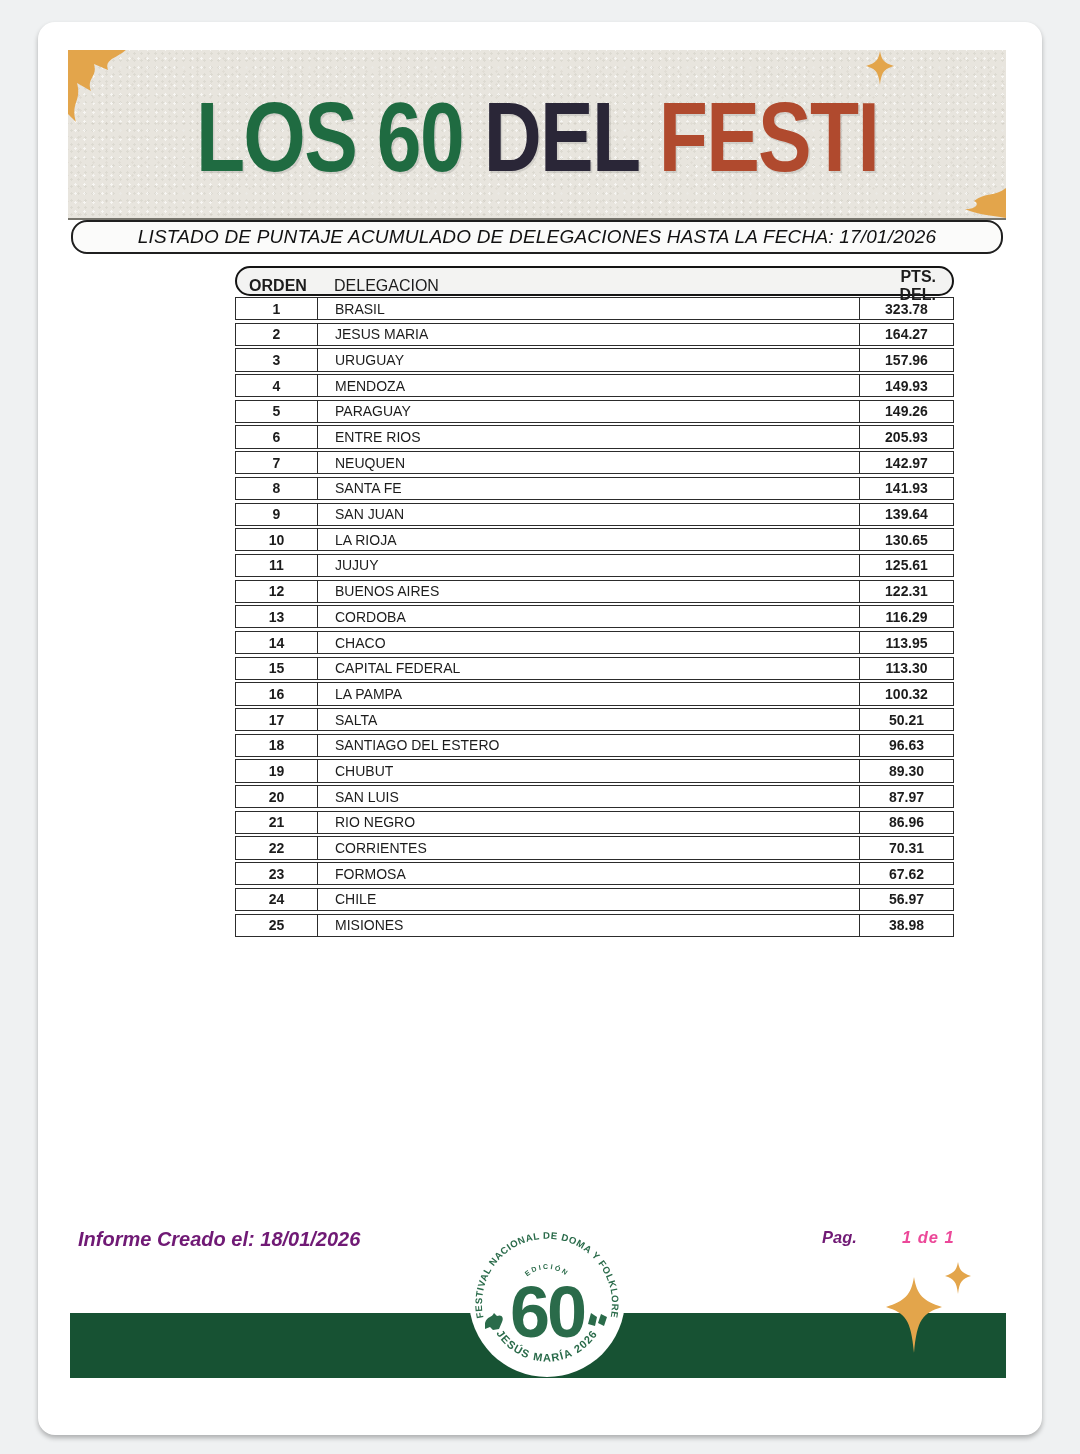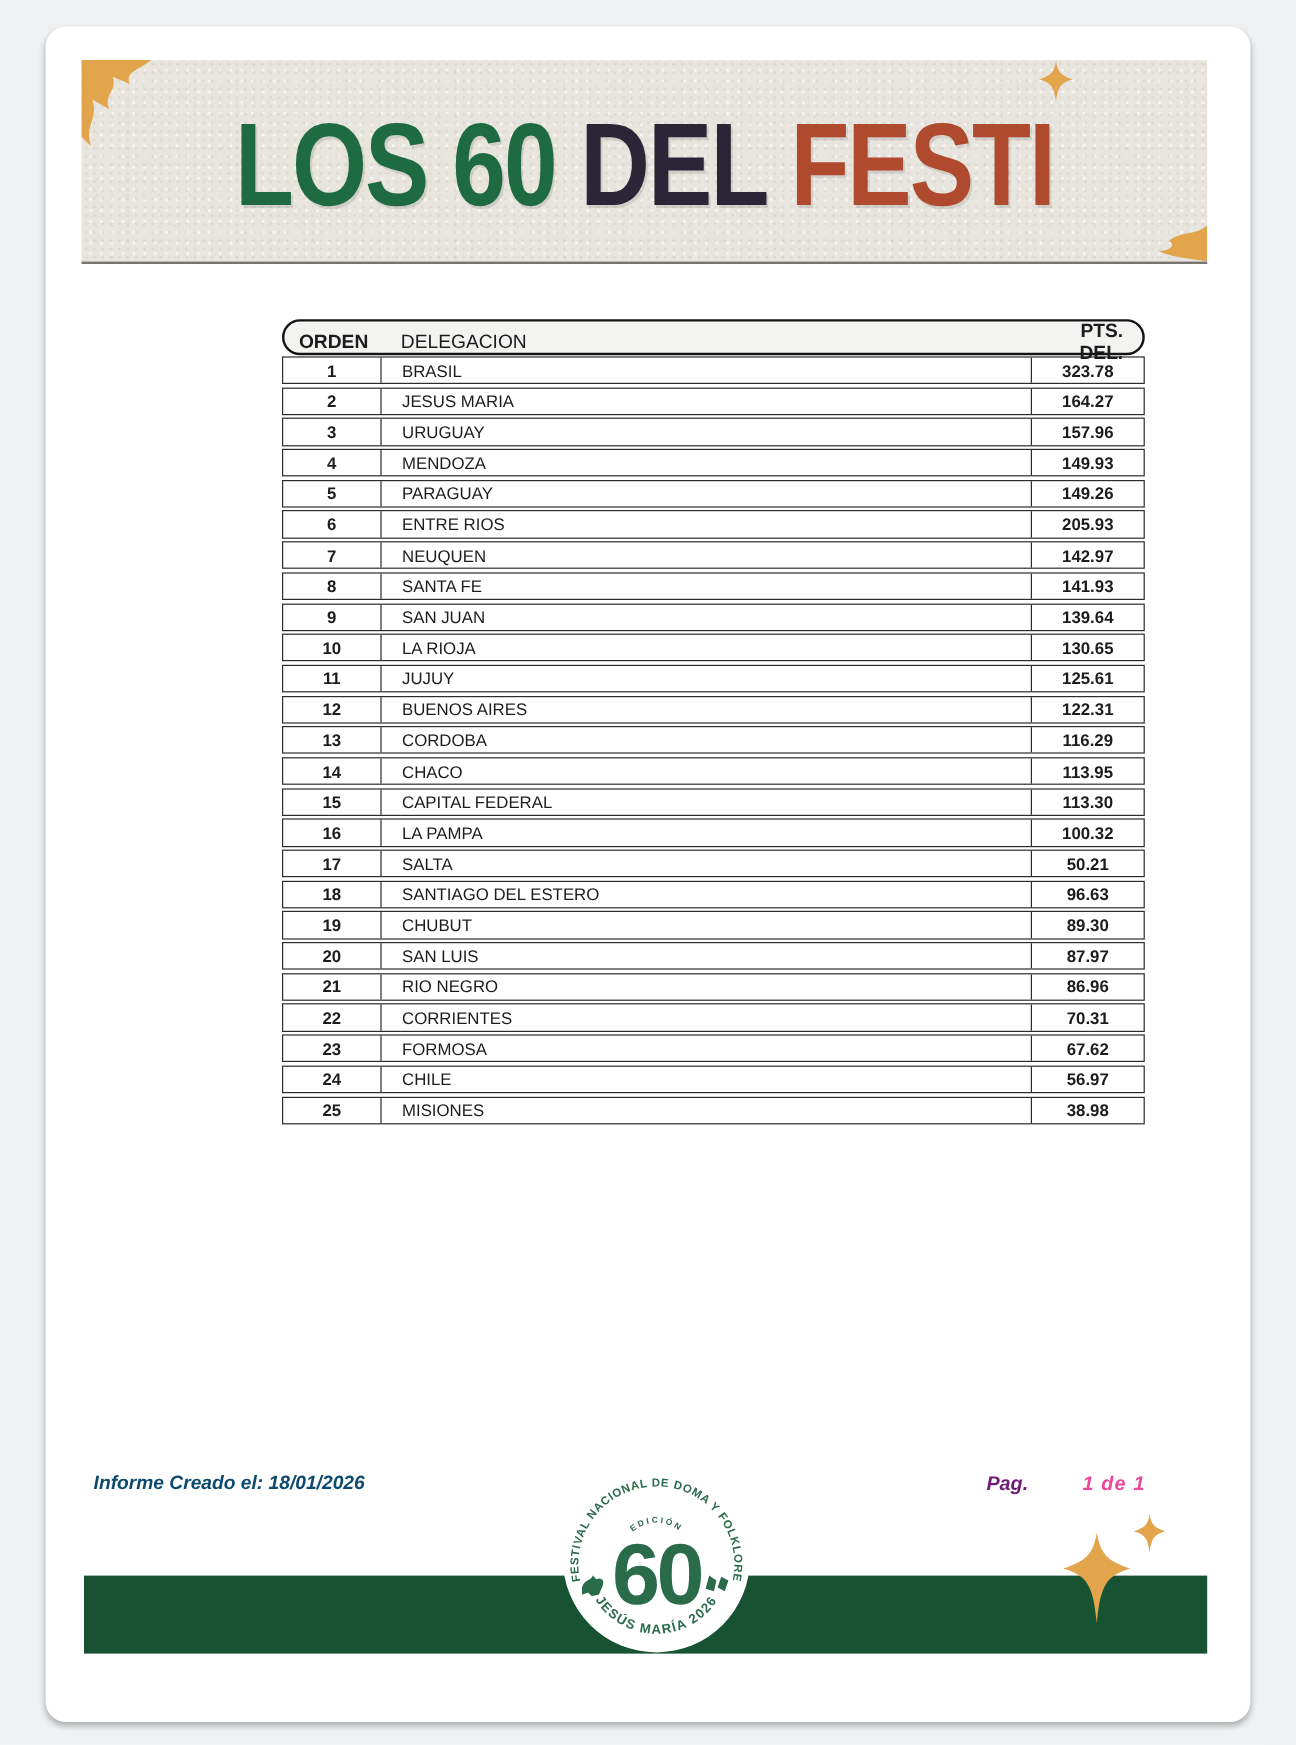--- a/index.html
+++ b/index.html
@@ -89,21 +89,21 @@
     align-items:center;
     background:#fff;
   }
   .td{font-size:14px;line-height:1;}
   .td-orden{font-weight:bold;text-align:center;align-self:stretch;display:flex;align-items:center;justify-content:center;border-right:1.6px solid #2c2c2c;}
   .td-name{padding-left:17px;}
   .td-pts{font-weight:bold;text-align:center;align-self:stretch;display:flex;align-items:center;justify-content:center;border-left:1.6px solid #2c2c2c;}
   
   .footer-created{
     position:absolute;left:40px;top:1206px;
-    font-size:16px;font-weight:bold;font-style:italic;color:#0c4a6e;
+    font-size:20px;font-weight:bold;font-style:italic;color:#701a75;
   }
   .footer-pag{
     position:absolute;left:784px;top:1206px;
     font-size:16.5px;font-weight:bold;font-style:italic;color:#701a75;
   }
   .footer-pagval{
     position:absolute;left:864px;top:1206px;
     font-size:16.5px;font-weight:bold;font-style:italic;color:#ec4899;
     letter-spacing:1px;
   }
@@ -126,20 +126,23 @@
     </svg>
     <svg class="deco" style="left:797px;top:1px;" width="30" height="34" viewBox="0 0 30 34">
       <path d="M15 0 C16.6 9 19 12 29 15 C19 18 16.6 21 15 34 C13.4 21 11 18 1 15 C11 12 13.4 9 15 0 Z" fill="#e3a54b"></path>
     </svg>
     <svg class="deco" style="left:876px;top:122px;" width="62" height="46" viewBox="0 0 62 46">
       <path d="M62 46 L62 16 C51 25 41 20 30 29 C37 32 30 38 21 37 C34 43 47 43 62 46 Z" fill="#e3a54b"></path>
     </svg>
     <div class="banner-title"><span class="t-green">LOS 60 </span><span class="t-dark">DEL </span><span class="t-red">FESTI</span></div>
   </div>
 
+  <div class="subtitle-bar">
+    <span>LISTADO DE PUNTAJE ACUMULADO DE DELEGACIONES HASTA LA FECHA: 17/01/2026</span>
+  </div>
 
   <div class="ptable">
     <div class="thead">
       <div class="th th-orden">ORDEN</div>
       <div class="th th-del">DELEGACION</div>
       <div class="th th-pts">PTS. DEL.</div>
     </div>
     <div class="tbody">
 
         <div class="trow">

